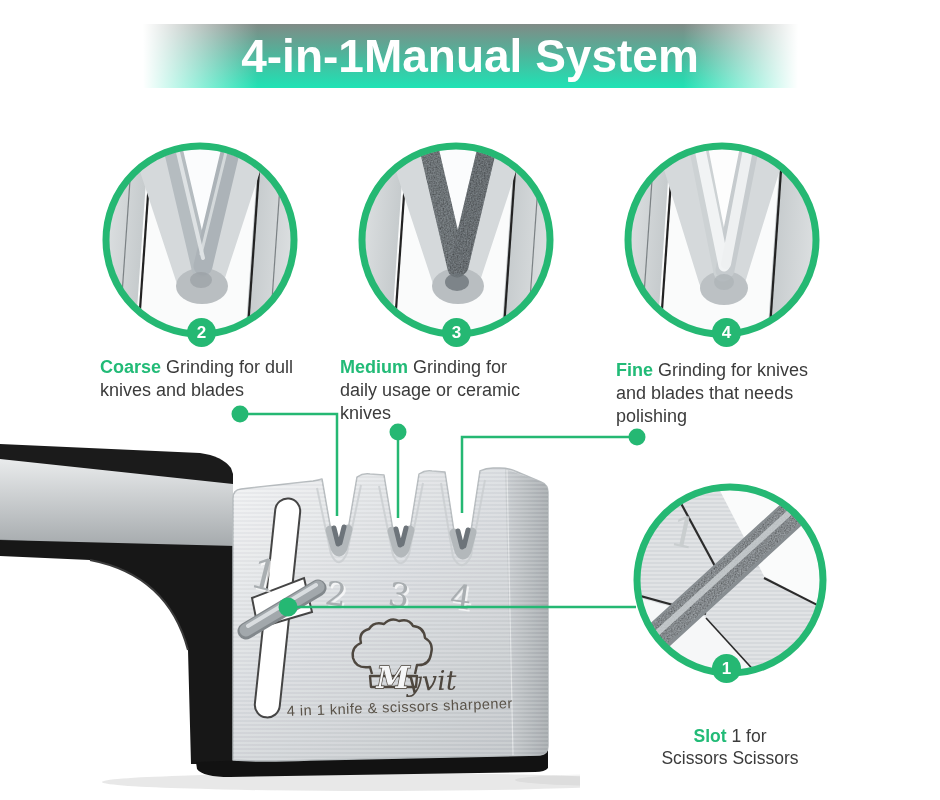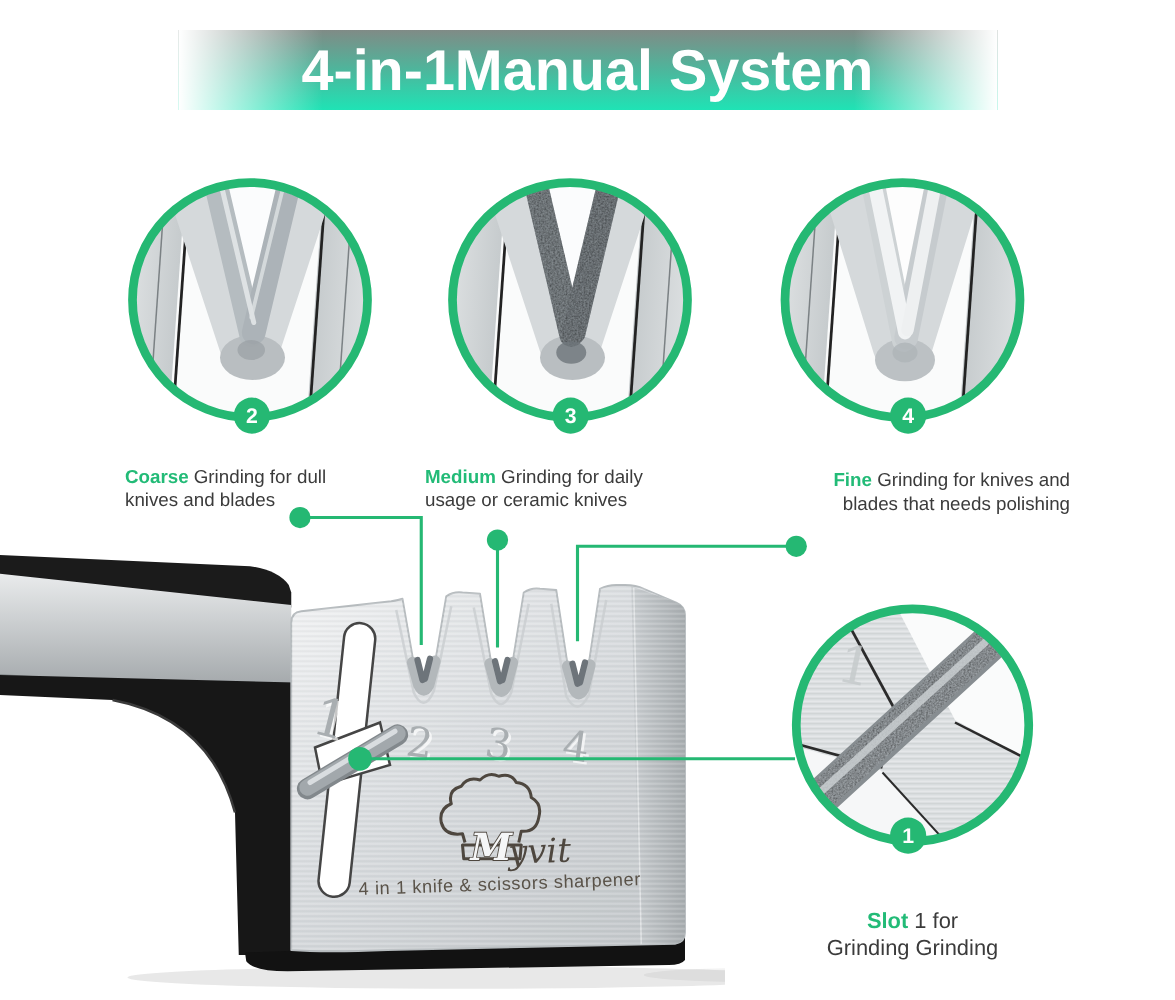--- a/index.html
+++ b/index.html
@@ -6,21 +6,21 @@
   .page{position:relative;width:940px;height:800px;background:#ffffff;overflow:hidden;
         font-family:"Liberation Sans",sans-serif;}
   .abs{position:absolute;}
   .banner{left:0;top:24px;}
   .banner text{font-family:"Liberation Sans",sans-serif;font-weight:bold;font-size:46px;fill:#ffffff;}
   .feature-circle{position:absolute;width:196px;height:196px;}
   .feature-circle svg{display:block;}
   .zoom-circle{position:absolute;width:194px;height:194px;}
   .badge{position:absolute;width:29px;height:29px;border-radius:50%;background:#25b873;color:#fff;
          display:flex;align-items:center;justify-content:center;font-weight:bold;font-size:17px;z-index:8;}
-  .feature-text{position:absolute;font-size:15px;line-height:1.28;color:#3b3b3b;z-index:5;margin-top:16px;}
+  .feature-text{position:absolute;font-size:18px;line-height:1.28;color:#3b3b3b;z-index:5;}
   .kw{color:#22bb77;font-weight:bold;}
   .callout-text{position:absolute;font-size:17.5px;line-height:1.28;color:#3b3b3b;text-align:center;z-index:5;}
   .product-svg{left:0;top:430px;z-index:1;}
   .overlay-svg{left:0;top:0;z-index:4;pointer-events:none;}
   .circ-z{z-index:6;}
   .defs-holder{position:absolute;width:0;height:0;}
 </style>
 </head>
 <body>
 
@@ -296,26 +296,26 @@
   <div class="badge" style="left:712px;top:654px;">1</div>
 
   <div class="feature-text" style="left:100px;top:356px;width:205px;">
     <span class="kw">Coarse</span>
     <span>Grinding for dull knives and blades</span>
   </div>
   <div class="feature-text" style="left:340px;top:356px;width:190px;">
     <span class="kw">Medium</span>
     <span>Grinding for daily usage or ceramic knives</span>
   </div>
-  <div class="feature-text" style="left:636px;top:359px;width:220px;text-align:right;">
+  <div class="feature-text" style="left:616px;top:359px;width:220px;">
     <span class="kw">Fine</span>
     <span>Grinding for knives and blades that needs polishing</span>
   </div>
 
   <div class="callout-text" style="left:625px;top:681px;width:210px;margin-top:44px;">
     <div>
       <span class="kw">Slot</span>
       <span>1 for</span>
     </div>
-    <div>Grinding Grinding</div>
+    <div>Scissors Scissors</div>
   </div>
 
 </div>
 
 </body></html>

